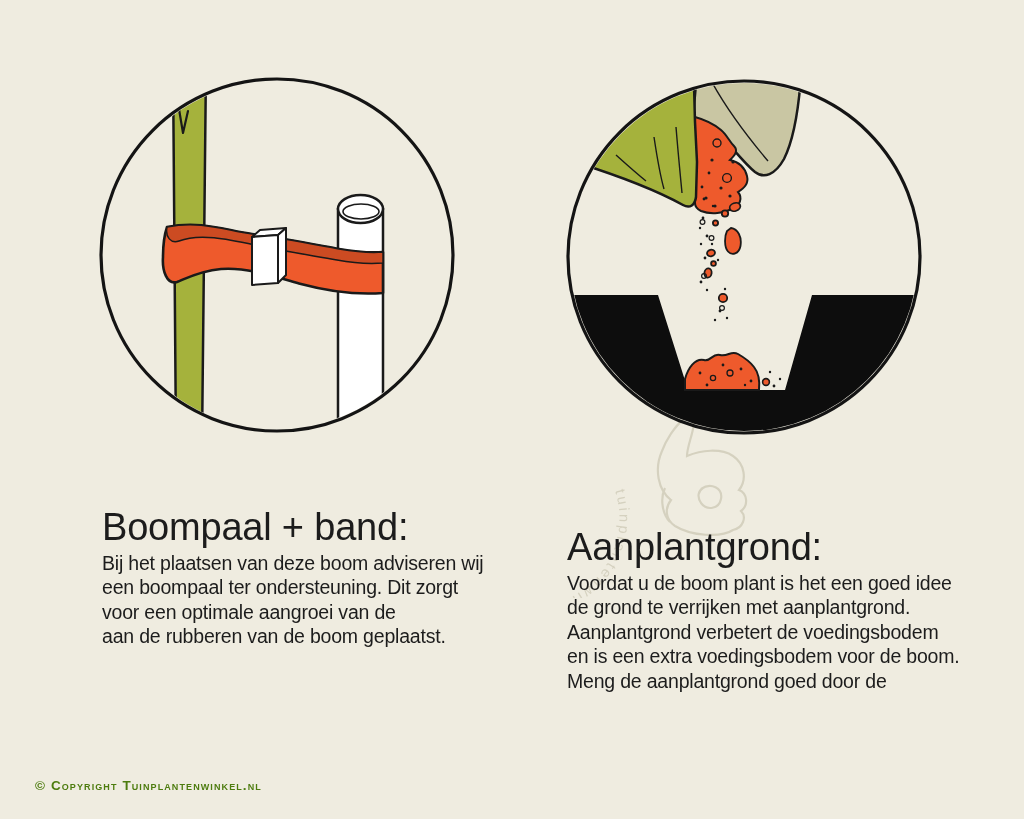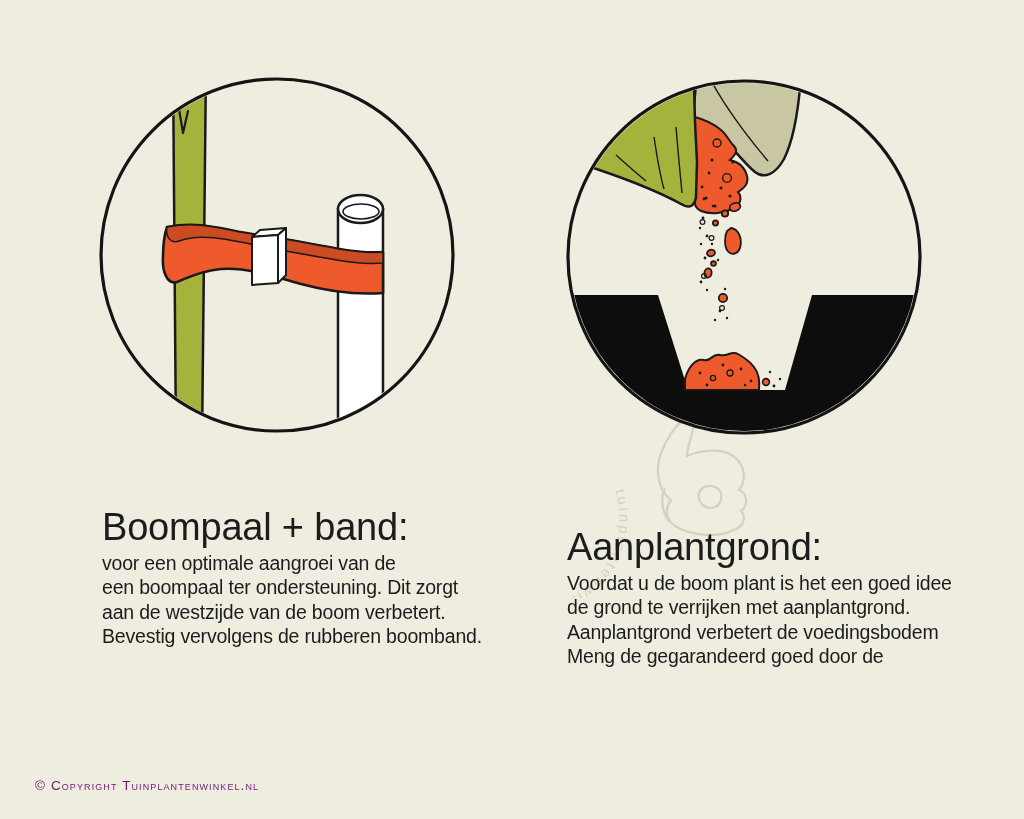--- a/index.html
+++ b/index.html
@@ -9,21 +9,21 @@
   }
   *{margin:0;padding:0;box-sizing:border-box}
   html,body{width:1024px;height:819px}
   body{font-family:"Liberation Sans",sans-serif;background:var(--background,#EFECE0)}
   .page{position:relative;width:1024px;height:819px;background:var(--background,#EFECE0);overflow:hidden}
   svg.circle-illo{position:absolute}
   svg.wm{position:absolute;pointer-events:none}
   .text-block{position:absolute;color:var(--text,#1C1C1C)}
   .text-block h2{font-size:38px;font-weight:400;letter-spacing:-0.2px;line-height:32px;margin-bottom:8px;color:var(--text,#1C1C1C)}
   .text-block .line{font-size:19.5px;letter-spacing:-0.2px;line-height:24.45px;white-space:nowrap}
-  .copyright{position:absolute;font-weight:400;font-variant:small-caps;font-size:13.5px;letter-spacing:1.1px;color:#701a75}
+  .copyright{position:absolute;font-weight:700;font-variant:small-caps;font-size:13.5px;letter-spacing:1.1px;color:#4d7c0f}
 </style>
 </head>
 <body>
 
 <div class="page">
 
   <svg class="wm" style="left:570px;top:338px" width="260" height="260" viewBox="0 0 260 260">
     <g opacity="0.8">
       <defs>
         <path id="wmring" d="M45,152.8 A88,88 0 1 1 44.9,152.5" fill="none"></path>
@@ -153,32 +153,33 @@
             <circle cx="159" cy="311" r="2.6"></circle>
         </g>
       </g>
     </g>
     <circle cx="190" cy="190" r="176" fill="none" stroke="#141414" stroke-width="3.2"></circle>
   </svg>
 
   <div class="text-block" style="left:102px;top:511px;">
     <h2>Boompaal + band:</h2>
     <div>
+      <div class="line">Bij het plaatsen van deze boom adviseren wij</div>
+      <div class="line">een boompaal ter ondersteuning. Dit zorgt</div>
       <div class="line">voor een optimale aangroei van de</div>
-      <div class="line">een boompaal ter ondersteuning. Dit zorgt</div>
-      <div class="line">aan de westzijde van de boom verbetert.</div>
-      <div class="line">Bevestig vervolgens de rubberen boomband.</div>
+      <div class="line">aan de rubberen van de boom geplaatst.</div>
     </div>
   </div>
 
   <div class="text-block" style="left:567px;top:531px;">
     <h2>Aanplantgrond:</h2>
     <div>
       <div class="line">Voordat u de boom plant is het een goed idee</div>
       <div class="line">de grond te verrijken met aanplantgrond.</div>
       <div class="line">Aanplantgrond verbetert de voedingsbodem</div>
-      <div class="line">Meng de gegarandeerd goed door de</div>
+      <div class="line">en is een extra voedingsbodem voor de boom.</div>
+      <div class="line">Meng de aanplantgrond goed door de</div>
     </div>
   </div>
 
   <div class="copyright" style="left:35px;top:778px;">© Copyright Tuinplantenwinkel.nl</div>
 
 </div>
 
 </body></html>

